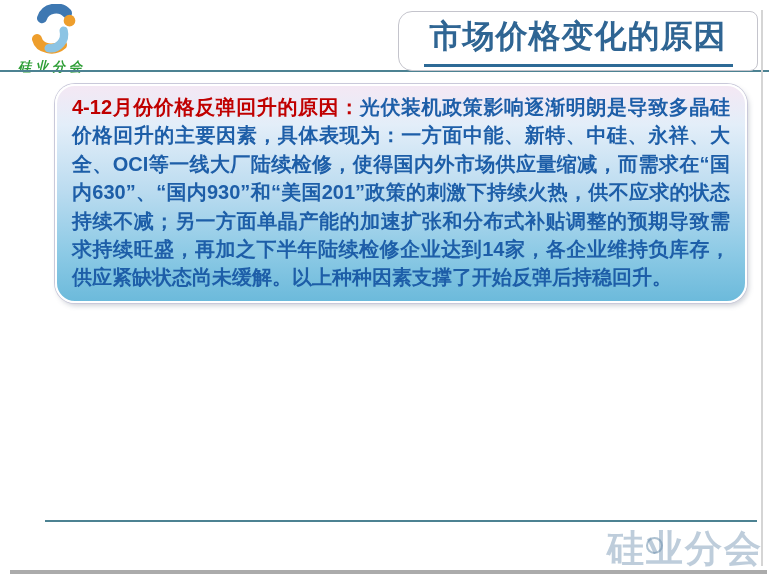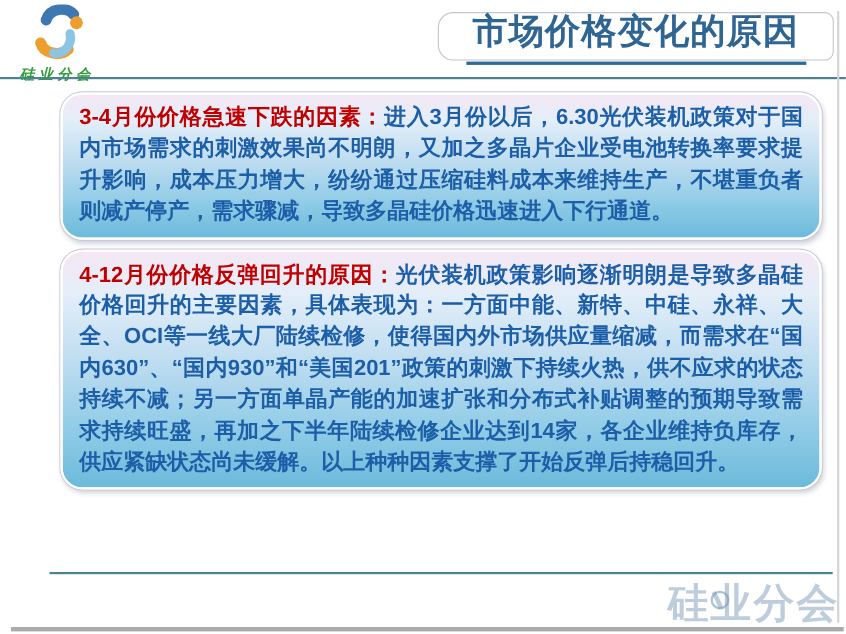--- a/index.html
+++ b/index.html
@@ -4,21 +4,21 @@
 <style>
   * { margin:0; padding:0; box-sizing:border-box; }
   body { background:#ffffff; font-family:"Liberation Sans","DejaVu Sans",sans-serif; }
   .slide { position:relative; width:769px; height:576px; background:#ffffff; overflow:hidden; }
 
   
   .logo { position:absolute; left:10px; top:4px; width:84px; text-align:center; }
   .logo-text { font-size:13px; font-weight:bold; font-style:italic; color:#2e9e36; letter-spacing:4px; margin-top:0; white-space:nowrap; }
   .header-divider { position:absolute; left:0; top:70px; width:769px; height:2px; background:#4c8292; }
 
-  .title-box { position:absolute; left:398px; top:11px; width:360px; height:44px; background:#ffffff;
+  .title-box { position:absolute; left:398px; top:11px; width:360px; height:60px; background:#ffffff;
                border:1px solid #c4c4cc; border-radius:14px 8px 8px 14px; display:flex; align-items:center;
                justify-content:center; z-index:3; }
   .title-text { font-size:32px; font-weight:bold; color:#2f6593; border-bottom:3px solid #2d6a96;
                 padding:0 6px 5px 6px; white-space:nowrap; letter-spacing:1px; }
 
   
   .content { position:absolute; left:55px; top:84px; width:692px; display:flex; flex-direction:column; gap:9px; }
   .info-box { border-radius:20px; border:2px solid #ffffff;
               box-shadow:0 0 0 1px #c9c9da, 2px 3px 5px rgba(100,110,130,.30);
               padding:7px 15px 9px 15px;
@@ -56,23 +56,20 @@
 
   <div class="header-divider"></div>
 
   <div class="title-box">
     <div class="title-text">市场价格变化的原因</div>
   </div>
 
   <div class="content">
 
 
-    <div class="info-box">
-      <p class="box-text"><span class="heading-red">3-4月份价格急速下跌的因素：</span><span>进入3月份以后，6.30光伏装机政策对于国内市场需求的刺激效果尚不明朗，又加之多晶片企业受电池转换率要求提升影响，成本压力增大，纷纷通过压缩硅料成本来维持生产，不堪重负者则减产停产，需求骤减，导致多晶硅价格迅速进入下行通道。</span></p>
-    </div>
 
     <div class="info-box">
       <p class="box-text"><span class="heading-red">4-12月份价格反弹回升的原因：</span><span>光伏装机政策影响逐渐明朗是导致多晶硅价格回升的主要因素，具体表现为：一方面中能、新特、中硅、永祥、大全、OCI等一线大厂陆续检修，使得国内外市场供应量缩减，而需求在“国内630”、“国内930”和“美国201”政策的刺激下持续火热，供不应求的状态持续不减；另一方面单晶产能的加速扩张和分布式补贴调整的预期导致需求持续旺盛，再加之下半年陆续检修企业达到14家，各企业维持负库存，供应紧缺状态尚未缓解。以上种种因素支撑了开始反弹后持稳回升。</span></p>
     </div>
 
   </div>
 
   <div class="footer-divider"></div>
   <div class="watermark-circle"></div>
   <div class="watermark">硅业分会</div>

